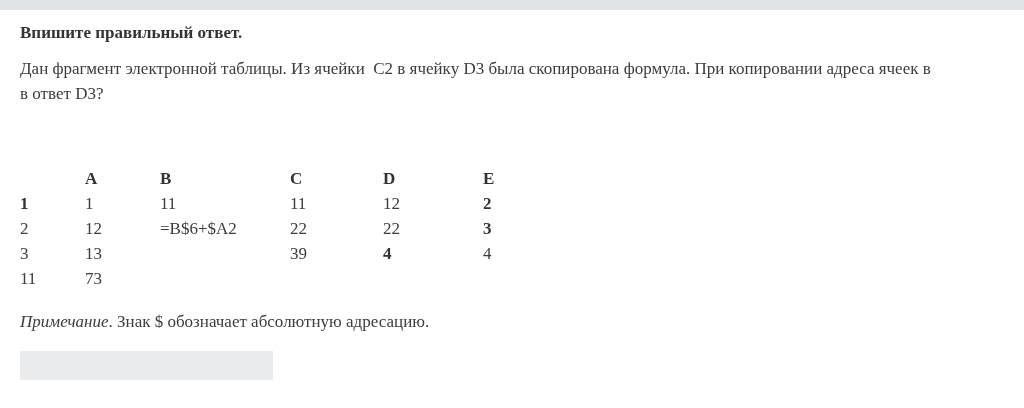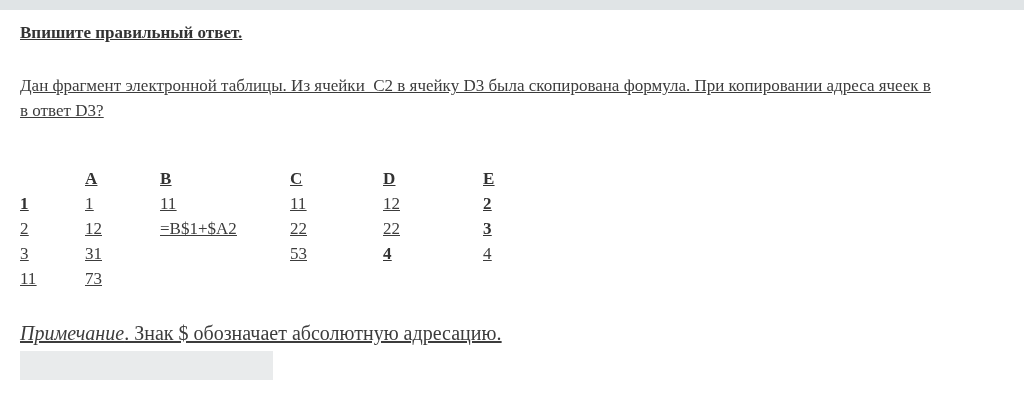--- a/index.html
+++ b/index.html
@@ -1,15 +1,15 @@
 <!DOCTYPE html>
 <html><head>
 <meta charset="utf-8">
 <style>
-  * { margin: 0; padding: 0; box-sizing: border-box; text-decoration: underline; }
+  * { margin: 0; padding: 0; box-sizing: border-box; }
   html, body {
     width: 1024px;
     height: 408px;
     background: #ffffff;
     overflow: hidden;
     font-family: "Liberation Serif", serif;
     color: #3c3c3c;
     position: relative;
   }
   .topbar {
@@ -23,21 +23,20 @@
     left: 20px; top: 23px;
     font-size: 17px;
     font-weight: bold;
     color: #333333;
     white-space: pre-wrap;
   }
   .question {
     position: absolute;
     left: 20px; top: 56px;
     width: 990px;
-    margin-top: 17px;
   }
   .qline {
     font-size: 17px;
     line-height: 25px;
     white-space: pre-wrap;
   }
   .sheet {
     position: absolute;
     left: 20px; top: 166px;
     display: grid;
@@ -50,22 +49,22 @@
     text-align: left;
     white-space: pre;
     overflow: visible;
   }
   .th, .rowlabel {
     font-weight: bold;
     color: #333333;
   }
   .note {
     position: absolute;
-    left: 20px; top: 321px;
-    font-size: 20px;
+    left: 20px; top: 309px;
+    font-size: 17px;
     line-height: 25px;
     white-space: pre-wrap;
   }
   .note .it { font-style: italic; }
   .answer-box {
     position: absolute;
     left: 20px; top: 351px;
     width: 253px; height: 29px;
     background: #e9ebec;
     border: none;
@@ -98,29 +97,29 @@
 
   <div class="tc rowlabel">1</div>
   <div class="tc">1</div>
   <div class="tc">11</div>
   <div class="tc">11</div>
   <div class="tc">12</div>
 
   <div class="tc rowlabel">2</div>
   <div class="tc">2</div>
   <div class="tc">12</div>
-  <div class="tc">=B$1+$A2</div>
+  <div class="tc">=B$6+$A2</div>
   <div class="tc">22</div>
   <div class="tc">22</div>
 
   <div class="tc rowlabel">3</div>
   <div class="tc">3</div>
-  <div class="tc">31</div>
+  <div class="tc">13</div>
   <div class="tc"></div>
-  <div class="tc">53</div>
+  <div class="tc">39</div>
 
   <div class="tc rowlabel">4</div>
   <div class="tc">4</div>
   <div class="tc">11</div>
   <div class="tc">73</div>
 </div>
 
 <div class="note"><span class="it">Примечание</span><span>. Знак $ обозначает абсолютную адресацию.</span></div>
 
 <input type="text" class="answer-box" placeholder="" style="">

